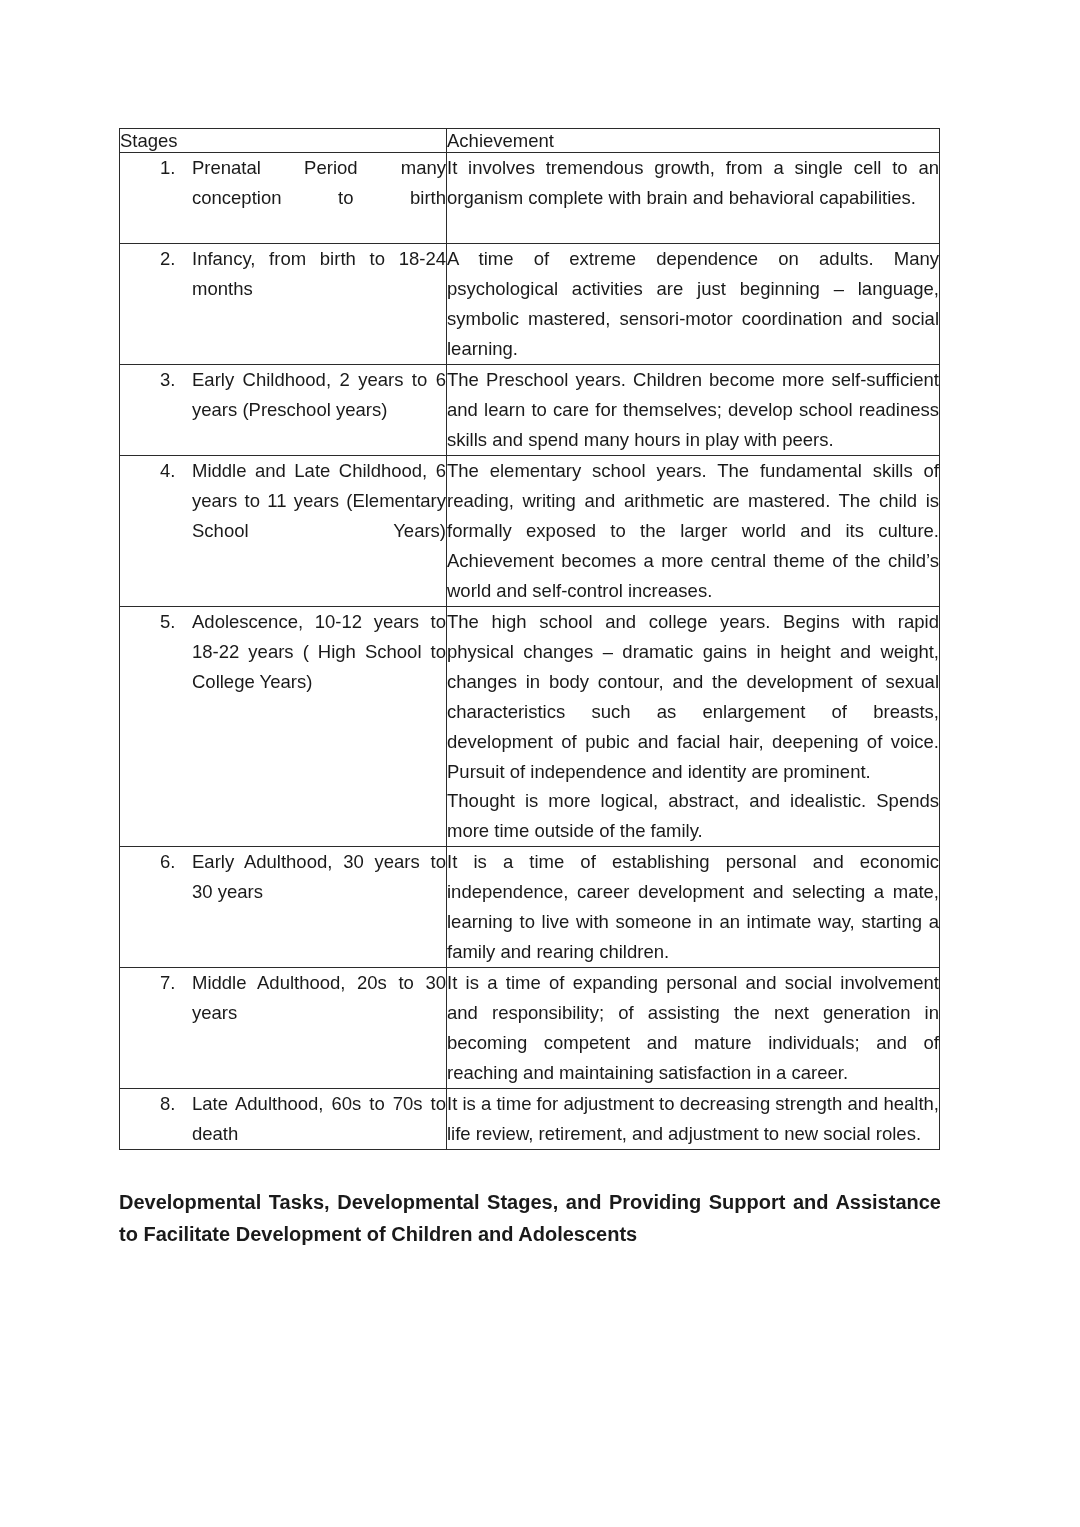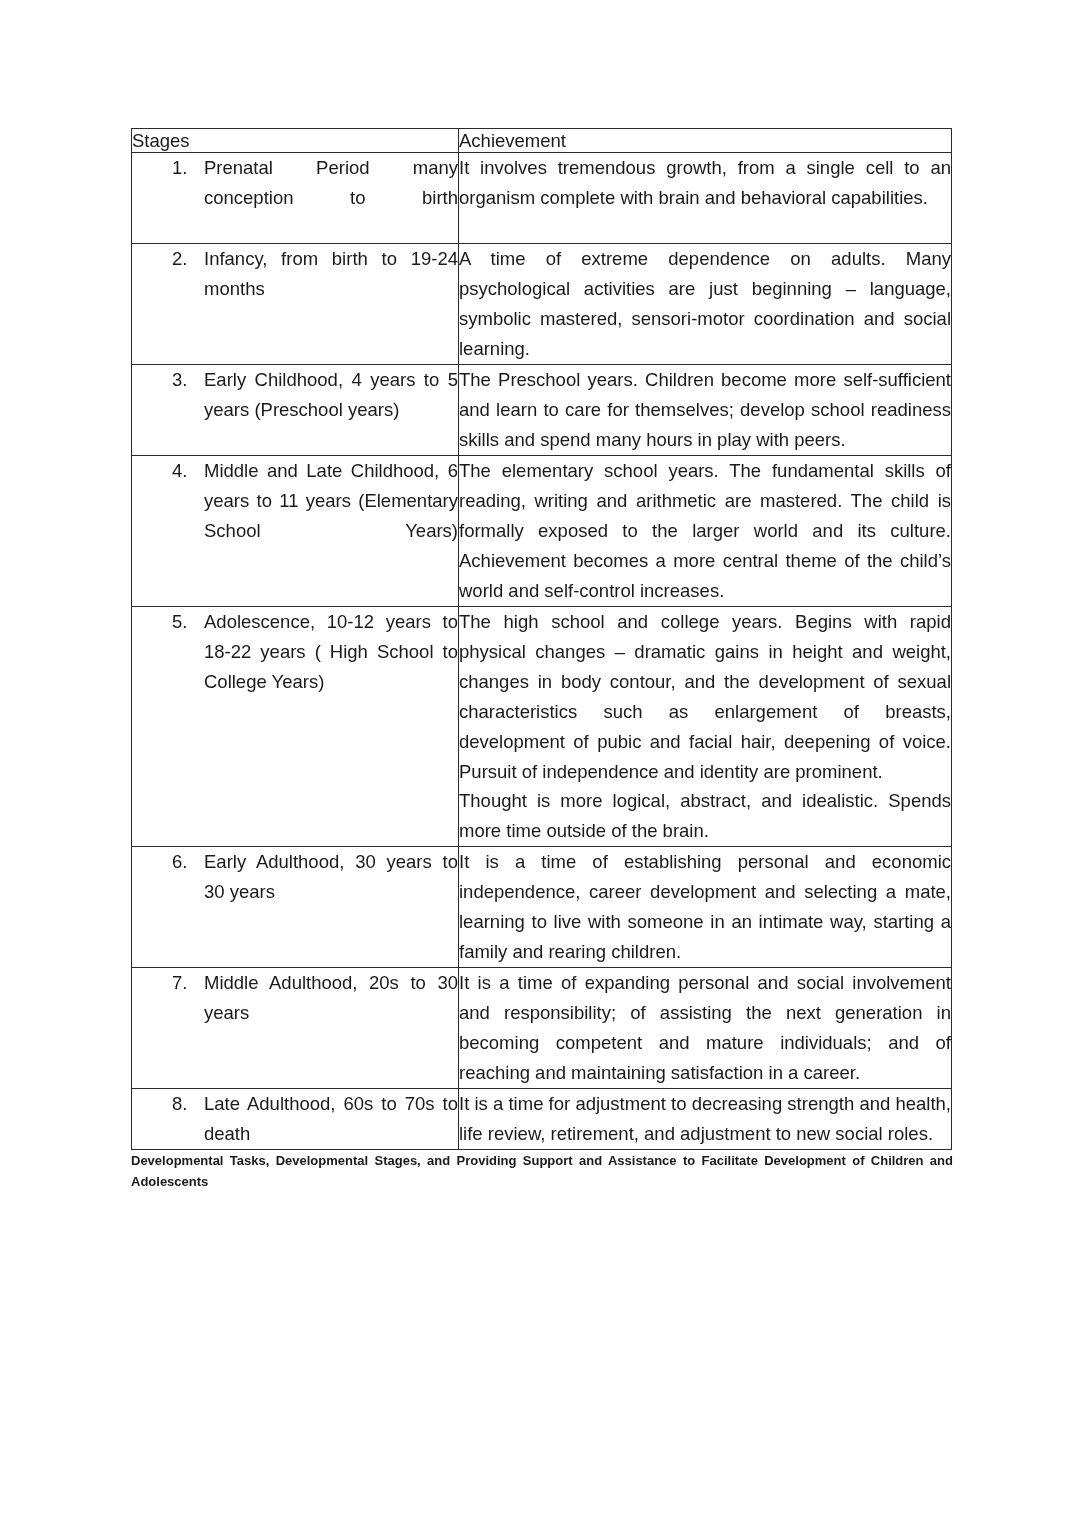--- a/index.html
+++ b/index.html
@@ -16,21 +16,21 @@
   }
   .page {
     position: relative;
     width: 1080px;
     height: 1527px;
     box-sizing: border-box;
     padding: 0;
   }
   .doc-body {
     position: absolute;
-    left: 131px;
+    left: 119px;
     top: 128px;
     width: 820px;
   }
   table.stages-table {
     width: 820px;
     border-collapse: collapse;
     table-layout: fixed;
   }
   table.stages-table td,
   table.stages-table th {
@@ -76,22 +76,23 @@
     font-size: 18.5px;
     line-height: 1.62;
     text-align: justify;
     text-justify: inter-word;
     margin: 0;
     hyphens: none;
   }
   .desc-para + .desc-para { margin-top: 0; }
 
   .section-heading {
+    margin-top: 36px;
     width: 822px;
-    font-size: 13px;
+    font-size: 20px;
     font-weight: bold;
     line-height: 1.62;
     text-align: justify;
     text-justify: inter-word;
   }
   
   .justify-block { text-align: justify; }
   .justify-block:after {
     content: "";
     display: inline-block;
@@ -124,32 +125,32 @@
             </div>
           </td>
           <td class="desc-cell">
             <p class="desc-para">It involves tremendous growth, from a single cell to an organism complete with brain and behavioral capabilities.</p>
           </td>
         </tr>
 
         <tr>
           <td class="stage-cell">
             <div class="stage-item">
-              <span class="num">2.</span><span>Infancy, from birth to 19-24 months</span>
+              <span class="num">2.</span><span>Infancy, from birth to 18-24 months</span>
             </div>
           </td>
           <td class="desc-cell">
             <p class="desc-para">A time of extreme dependence on adults. Many psychological activities are just beginning – language, symbolic mastered, sensori-motor coordination and social learning.</p>
           </td>
         </tr>
 
         <tr>
           <td class="stage-cell">
             <div class="stage-item">
-              <span class="num">3.</span><span>Early Childhood, 4 years to 5 years (Preschool years)</span>
+              <span class="num">3.</span><span>Early Childhood, 2 years to 6 years (Preschool years)</span>
             </div>
           </td>
           <td class="desc-cell">
             <p class="desc-para">The Preschool years. Children become more self-sufficient and learn to care for themselves; develop school readiness skills and spend many hours in play with peers.</p>
           </td>
         </tr>
 
         <tr>
           <td class="stage-cell">
             <div class="stage-item justify-block">
@@ -162,21 +163,21 @@
         </tr>
 
         <tr>
           <td class="stage-cell">
             <div class="stage-item">
               <span class="num">5.</span><span>Adolescence, 10-12 years to 18-22 years ( High School to College Years)</span>
             </div>
           </td>
           <td class="desc-cell">
             <p class="desc-para">The high school and college years. Begins with rapid physical changes – dramatic gains in height and weight, changes in body contour, and the development of sexual characteristics such as enlargement of breasts, development of pubic and facial hair, deepening of voice. Pursuit of independence and identity are prominent.</p>
-            <p class="desc-para">Thought is more logical, abstract, and idealistic. Spends more time outside of the brain.</p>
+            <p class="desc-para">Thought is more logical, abstract, and idealistic. Spends more time outside of the family.</p>
           </td>
         </tr>
 
         <tr>
           <td class="stage-cell">
             <div class="stage-item">
               <span class="num">6.</span><span>Early Adulthood, 30 years to 30 years</span>
             </div>
           </td>
           <td class="desc-cell">

